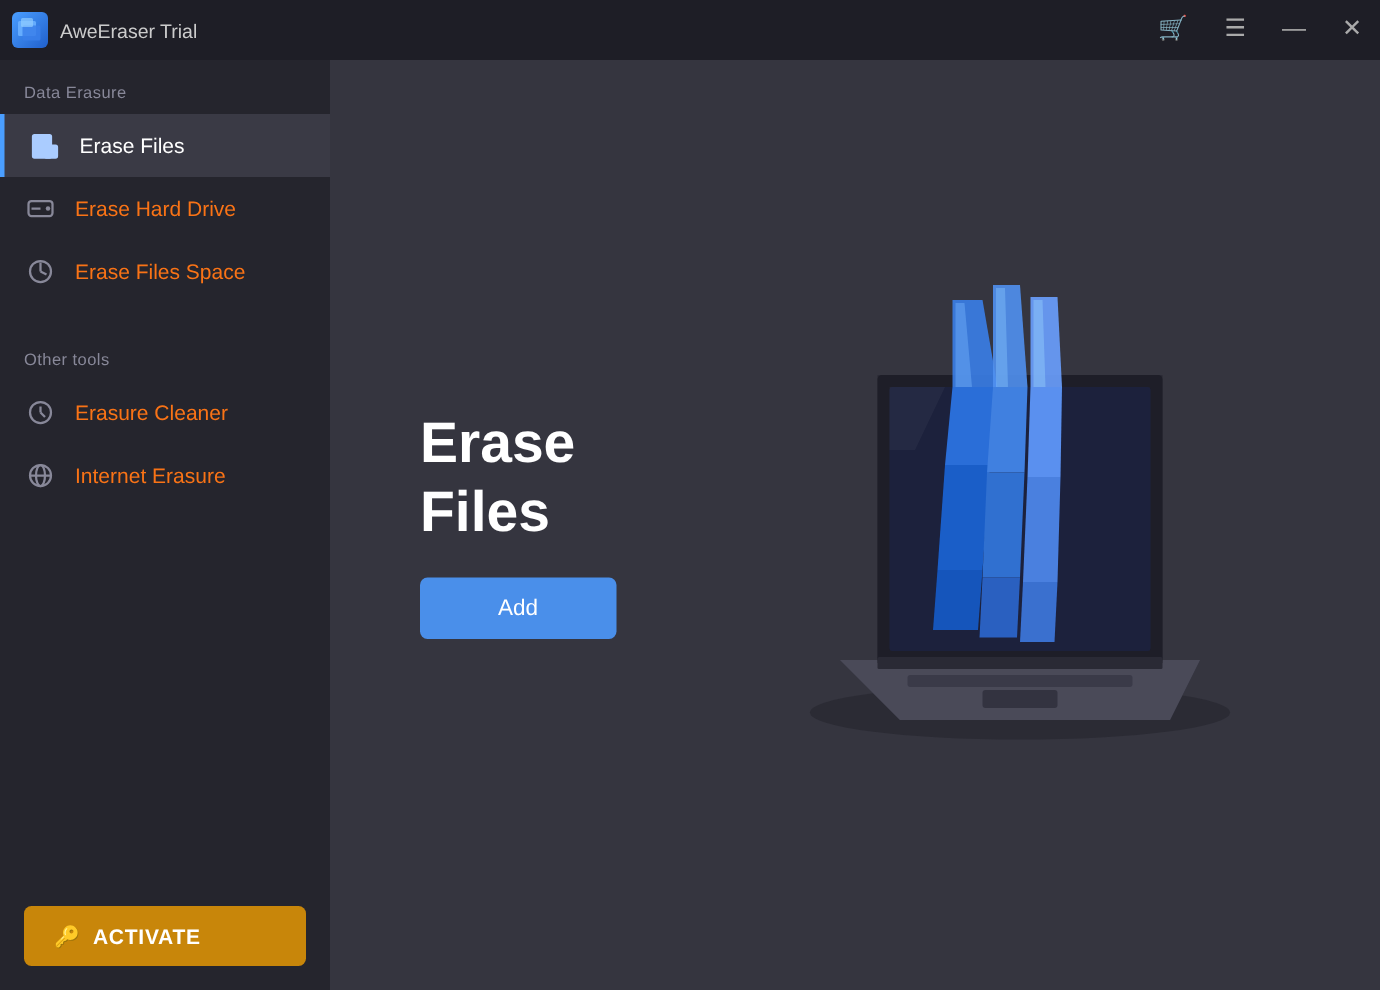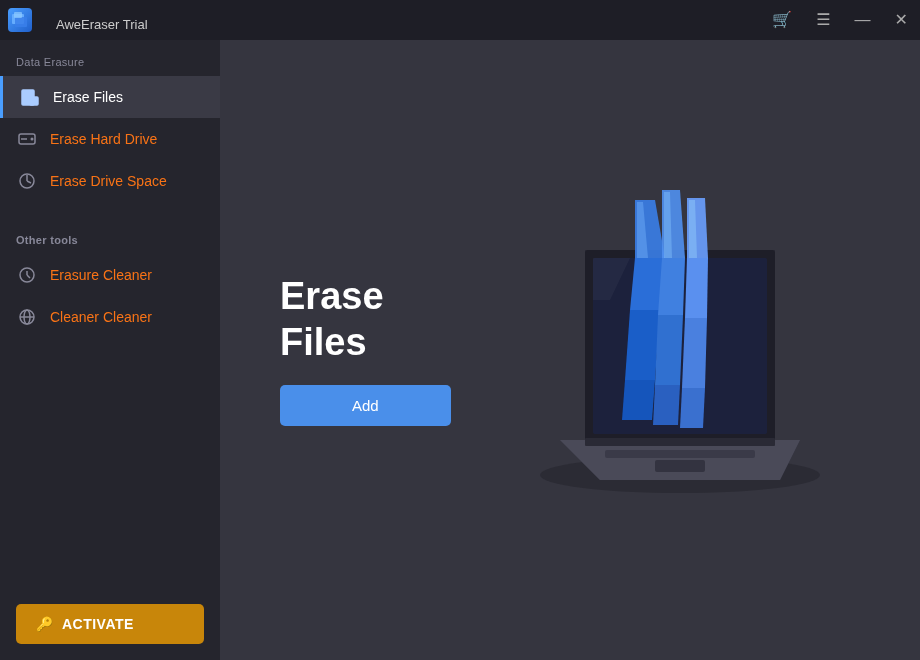--- a/index.html
+++ b/index.html
@@ -17,22 +17,22 @@
       height: 40px;
       background: #1e1e26;
       display: flex;
       align-items: center;
       justify-content: space-between;
       padding: 0 8px 0 8px;
       flex-shrink: 0;
     }
     .titlebar-left {
       display: flex;
-      align-items: flex-end;
-      gap: 24px;
+      align-items: center;
+      gap: 8px;
     }
     .app-icon {
       width: 24px;
       height: 24px;
       background: linear-gradient(135deg, #4a9eff, #2060cc);
       border-radius: 4px;
       display: flex;
       align-items: center;
       justify-content: center;
       font-size: 12px;
@@ -153,21 +153,21 @@
       color: #a0a0b0;
       font-size: 15px;
       line-height: 1.6;
       margin-bottom: 36px;
     }
     .add-button {
       background: #4a8fea;
       color: #ffffff;
       border: none;
       border-radius: 5px;
-      padding: 12px 72px;
+      padding: 12px 52px;
       font-size: 15px;
       cursor: pointer;
       font-weight: 500;
     }
 
     
     .illustration {
       position: relative;
       width: 380px;
       height: 340px;
@@ -230,45 +230,45 @@
     </div>
 
     <div class="sidebar-item">
       <div class="sidebar-icon">
         <svg width="20" height="20" viewBox="0 0 20 20" fill="none">
           <circle cx="10" cy="10" r="7" stroke="#888899" stroke-width="1.5" fill="none"></circle>
           <path d="M10 10 L10 4" stroke="#888899" stroke-width="1.5"></path>
           <path d="M10 10 L14 12" stroke="#888899" stroke-width="1.5"></path>
         </svg>
       </div>
-      <span>Erase Drive Space</span>
-    </div>
-
-    <span class="sidebar-section-label" style="margin-top:16px;font-weight:bold;">Other tools</span>
+      <span>Erase Files Space</span>
+    </div>
+
+    <span class="sidebar-section-label" style="margin-top:16px;">Other tools</span>
 
     <div class="sidebar-item">
       <div class="sidebar-icon">
         <svg width="20" height="20" viewBox="0 0 20 20" fill="none">
           <circle cx="10" cy="10" r="7" stroke="#888899" stroke-width="1.5" fill="none"></circle>
           <line x1="10" y1="6" x2="10" y2="10" stroke="#888899" stroke-width="1.5"></line>
           <line x1="10" y1="10" x2="13" y2="13" stroke="#888899" stroke-width="1.5"></line>
         </svg>
       </div>
       <span>Erasure Cleaner</span>
     </div>
 
     <div class="sidebar-item">
       <div class="sidebar-icon">
         <svg width="20" height="20" viewBox="0 0 20 20" fill="none">
           <circle cx="10" cy="10" r="7" stroke="#888899" stroke-width="1.5" fill="none"></circle>
           <ellipse cx="10" cy="10" rx="3" ry="7" stroke="#888899" stroke-width="1.5"></ellipse>
           <line x1="3" y1="10" x2="17" y2="10" stroke="#888899" stroke-width="1.5"></line>
         </svg>
       </div>
-      <span>Cleaner Cleaner</span>
+      <span>Internet Erasure</span>
     </div>
 
 
     <div class="sidebar-spacer"></div>
 
     <button class="activate-btn">
       <span>🔑</span>
       <span>ACTIVATE</span>
     </button>
   </div>

